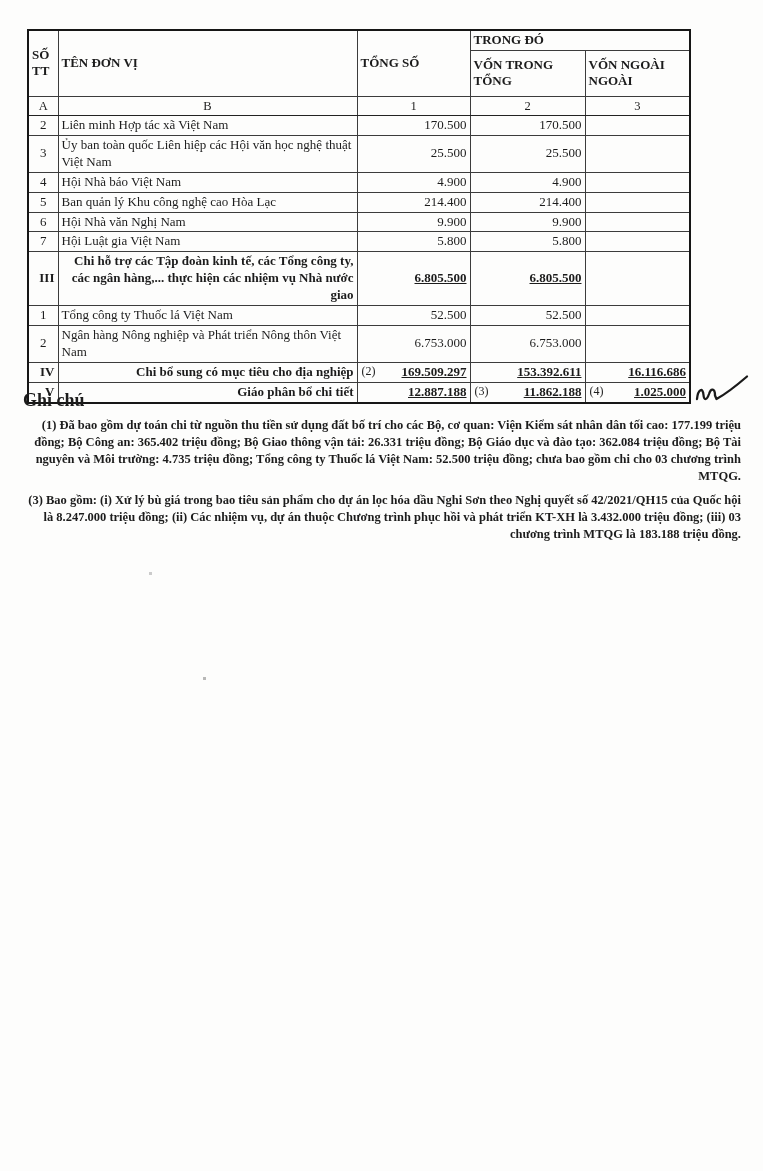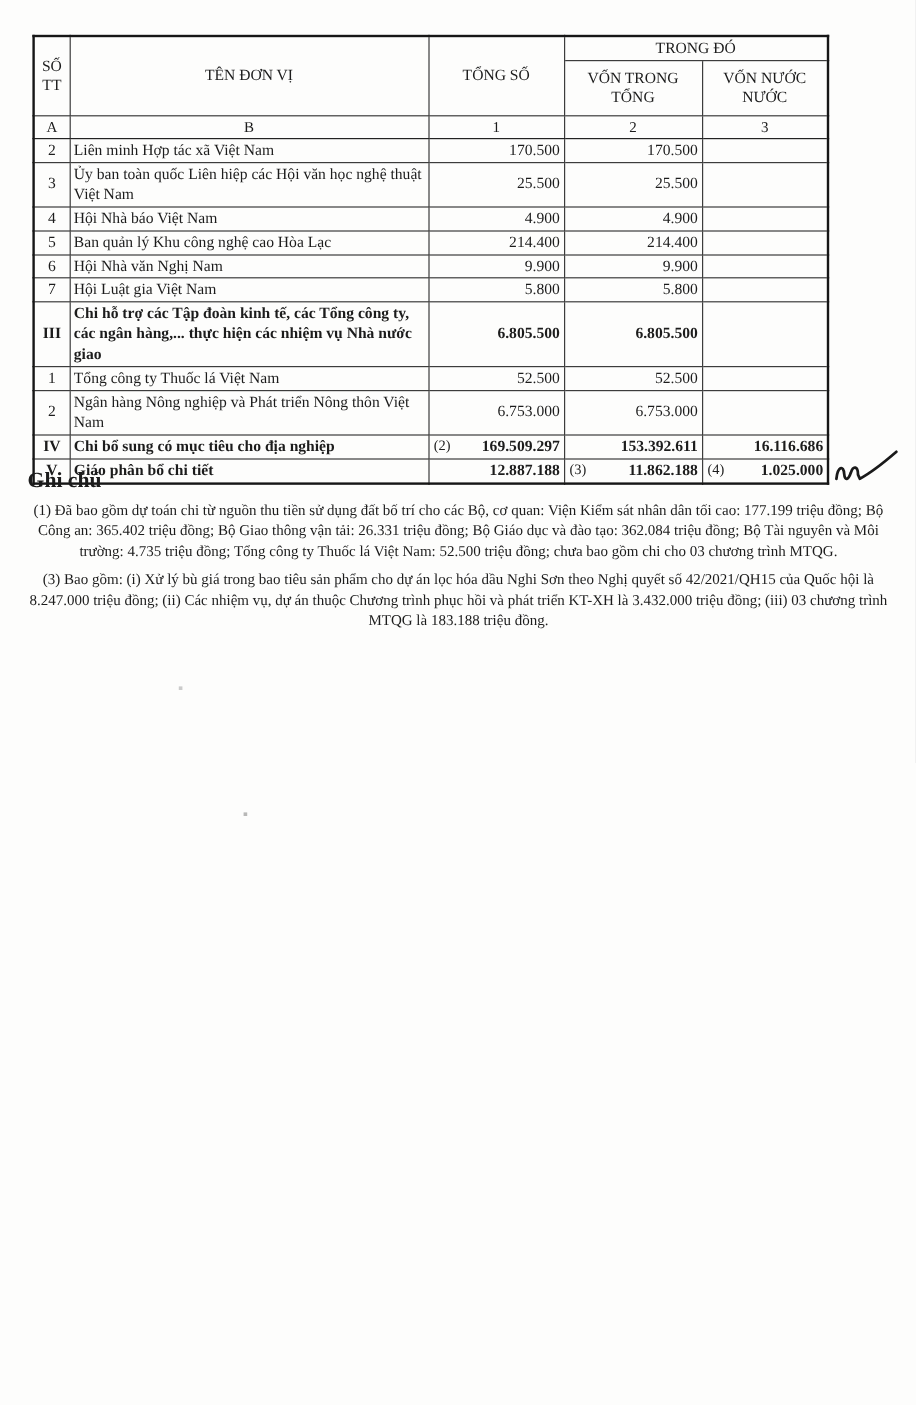--- a/index.html
+++ b/index.html
@@ -23,43 +23,43 @@
     table-layout: fixed;
     border: 2px solid #161616;
   }
   table.budget th, table.budget td {
     border: 1px solid #3c3c3c;
     padding: 1px 3px;
     font-size: 13px;
     line-height: 1.3;
     vertical-align: middle;
   }
-  table.budget thead th { font-weight: normal; text-align: center; }
+  table.budget thead th { font-weight: bold; text-align: left; }
   th.group-hd { height: 20px; border-bottom: 1px solid #3c3c3c; }
   tr.sub-hd th { height: 46px; }
   tr.idx-row td { font-weight: normal; text-align: center; height: 18px; font-size: 12.5px; border-bottom: 1.5px solid #222; }
   thead tr th { border-bottom: 1.5px solid #222; }
 
   td.c-stt  { text-align: center; width: 30px; }
   td.c-name { text-align: left; padding-left: 5px; padding-right: 4px; margin-top: 42px; }
   td.c-total, td.c-domestic, td.c-foreign {
     position: relative; text-align: right; padding-right: 11px; font-size: 12.5px;
   }
   td .note {
     position: absolute; left: 4px; top: 50%; transform: translateY(-50%);
     font-weight: normal; font-size: 12px; text-decoration: none;
   }
-  td .val.u { }
-  tr.bold td, tr.bold td .val { font-weight: bold; }
+  td .val.u { text-decoration: underline; }
+  tr.bold td, tr.bold td .val { font-weight: bold; text-align: right; }
   tbody td { height: 18px; }
 
   
   .notes { position: absolute; left: 23px; top: 390px; width: 718px; }
   .notes h4 { margin: 0 0 6px 0; font-size: 18px; font-weight: bold; }
-  .notes p  { margin: 0 0 7px 0; font-size: 12.5px; line-height: 17px; text-align: center; }
+  .notes p  { margin: 0 0 7px 0; font-size: 12.5px; line-height: 17px; text-align: right; font-weight: bold; }
 
   
   .scribble { position: absolute; left: 690px; top: 369px; width: 60px; height: 36px; }
 
   
   .speck { position: absolute; background: #9a9a9a; }
   .speck-1 { left: 149px; top: 572px; width: 3px; height: 3px; opacity: .5; }
   .speck-2 { left: 203px; top: 677px; width: 3px; height: 3px; opacity: .7; }
 </style>
 </head>
@@ -78,21 +78,21 @@
       </colgroup>
       <thead>
         <tr>
           <th rowspan="2">SỐ TT</th>
           <th rowspan="2">TÊN ĐƠN VỊ</th>
           <th rowspan="2">TỔNG SỐ</th>
           <th colspan="2" class="group-hd">TRONG ĐÓ</th>
         </tr>
         <tr class="sub-hd">
           <th>VỐN TRONG TỔNG</th>
-          <th>VỐN NƯỚC NƯỚC</th>
+          <th>VỐN NGOÀI NGOÀI</th>
         </tr>
         <tr class="idx-row">
           <td>A</td>
           <td>B</td>
           <td>1</td>
           <td>2</td>
           <td>3</td>
         </tr>
       </thead>
       <tbody>

